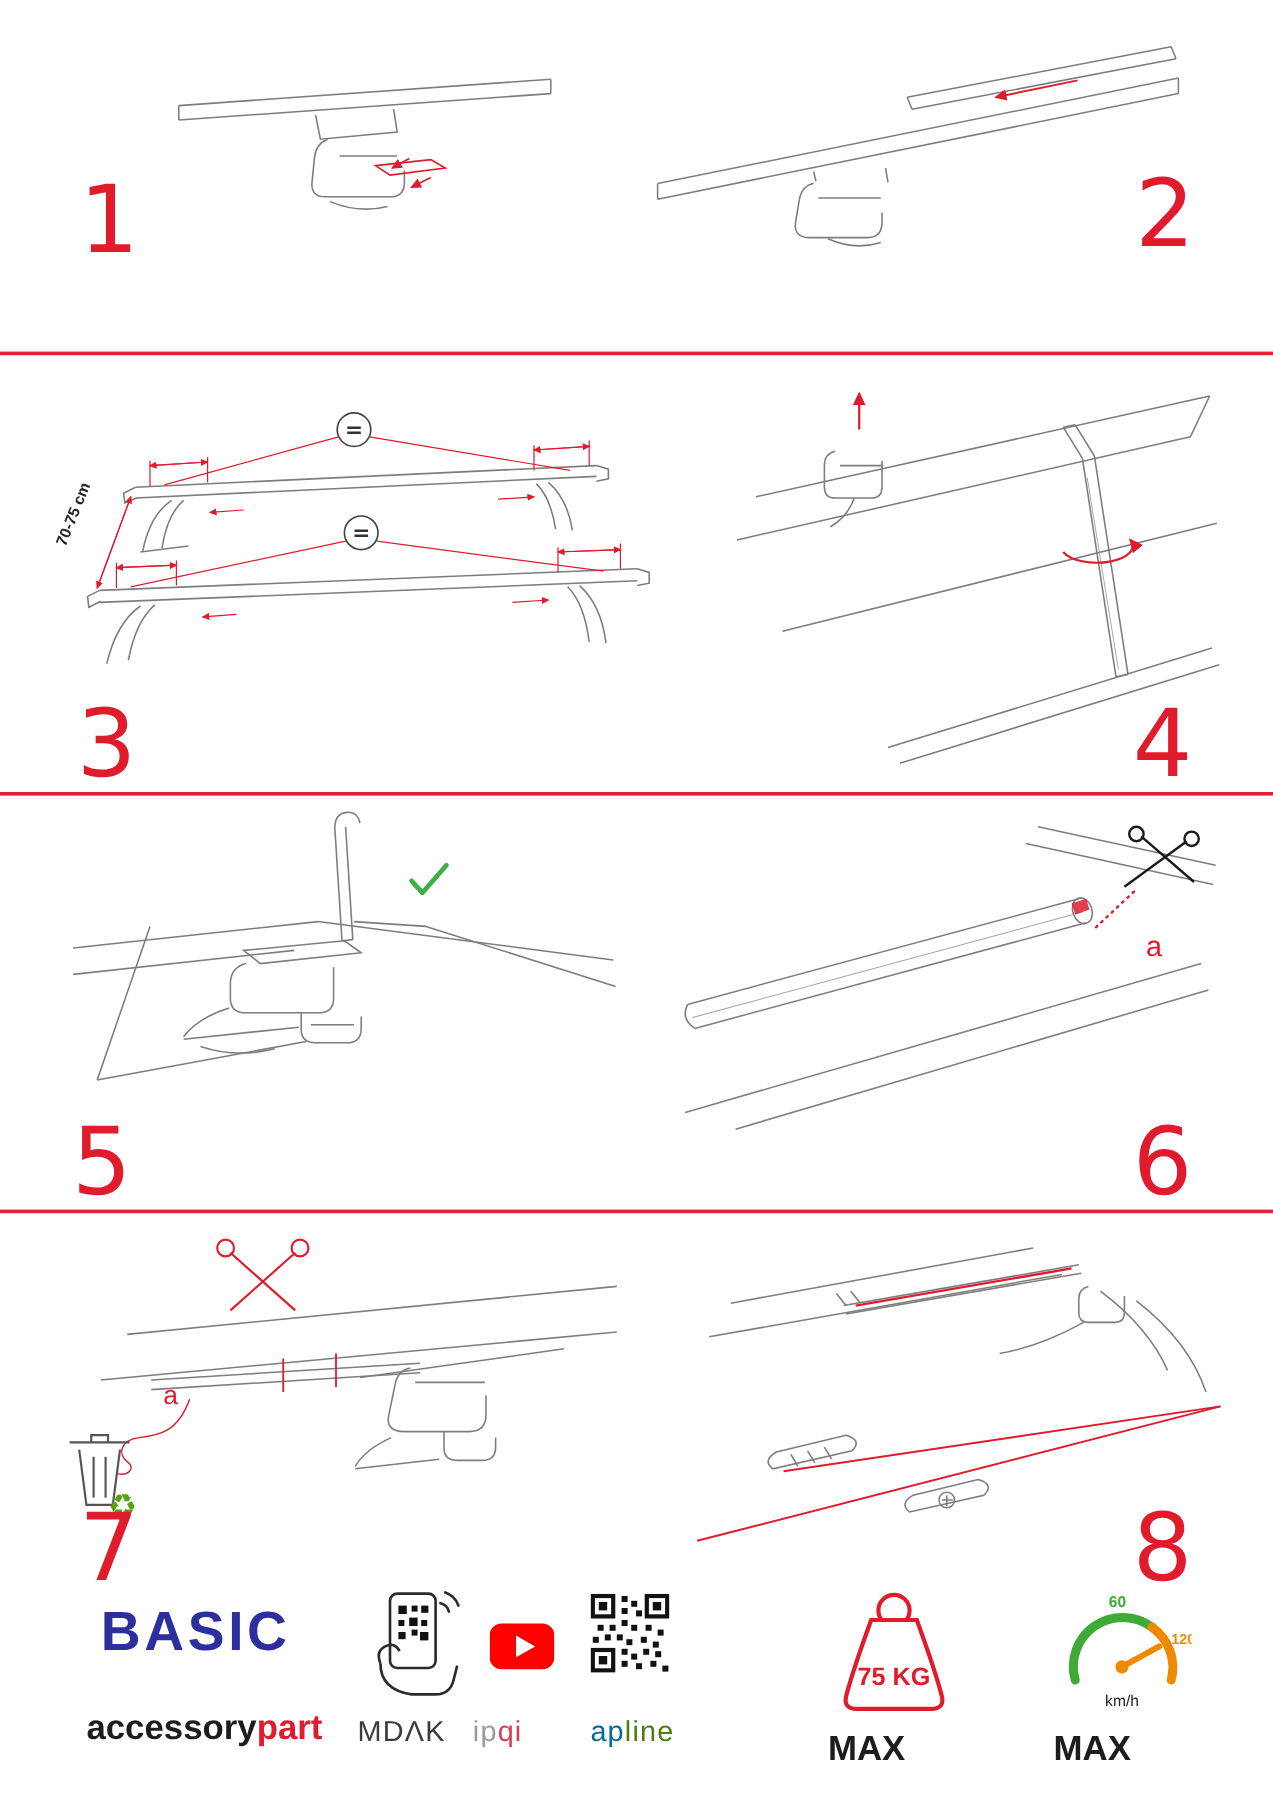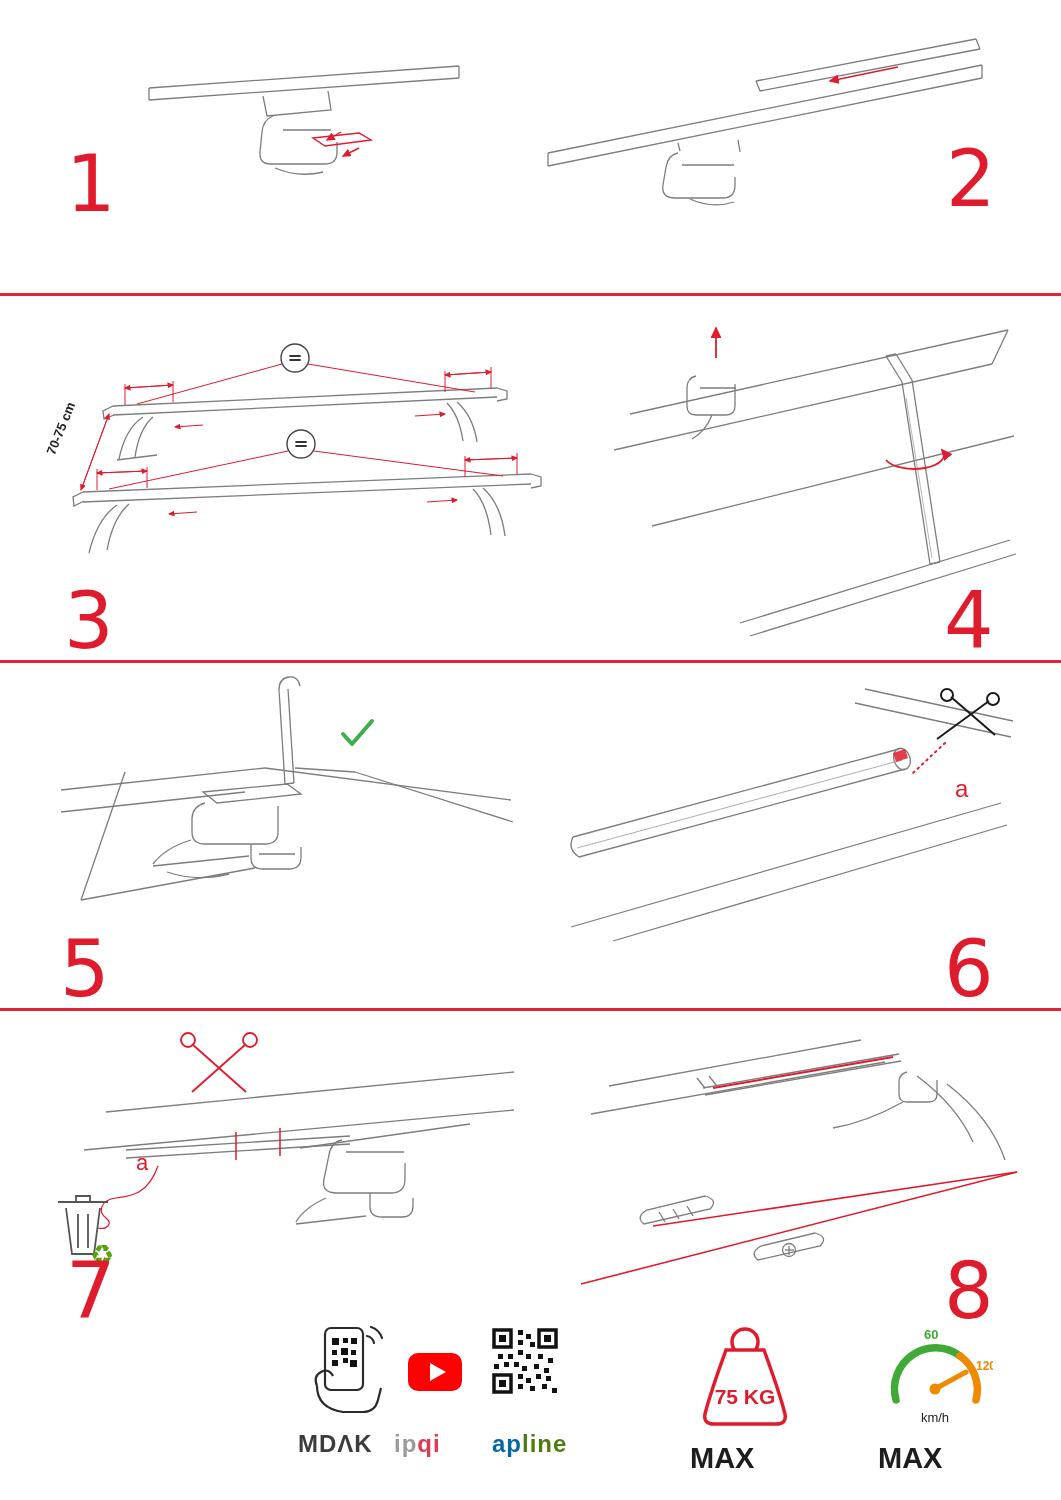--- a/index.html
+++ b/index.html
@@ -6,21 +6,21 @@
   html,body{width:1061px;height:1500px}
   body{background:#fff;font-family:"Liberation Sans",sans-serif;position:relative;overflow:hidden}
   .page{position:absolute;left:0;top:0;width:1061px;height:1500px;background:#fff}
   .abs{position:absolute}
   .step-number{position:absolute;font-family:"DejaVu Sans",sans-serif;font-size:78px;line-height:1;color:#e01b2c}
   .divider{position:absolute;left:0;width:1061px;height:3px;background:#e02433}
   .brand-basic{position:absolute;left:84px;top:1332px;font-size:46px;font-weight:bold;letter-spacing:3px;color:#2d2f9e}
   .brand-sub{position:absolute;left:72px;top:1424px;font-size:29px;font-weight:bold}
   .brand-sub .seg-black{color:#1d1d1b}
   .brand-sub .seg-red{color:#e01b2c}
-  .partner-label{position:absolute;top:1430px;font-size:24px;font-weight:700;letter-spacing:1px;color:#3c3c3c}
+  .partner-label{position:absolute;top:1430px;font-size:24px;font-weight:400;letter-spacing:1px;color:#3c3c3c}
   .partner-label .seg-gray{color:#9b9b9b}
   .partner-label .seg-red{color:#e03a52}
   .partner-label .seg-dark{color:#0369a1}
   .partner-label .seg-red2{color:#4d7c0f}
   .max-label{position:absolute;top:1442px;font-size:29px;font-weight:600;color:#1d1d1b;text-align:left}
 </style>
 </head>
 <body>
 
 <div class="page">
@@ -287,20 +287,22 @@
     </g>
     <g stroke="#e01b2c" fill="none" stroke-width="1.6">
       <path d="M26,262 L462,150"></path>
         <path d="M98,204 L462,150"></path>
       <path d="M158,66 L338,35" stroke-width="2"></path>
     </g>
   </svg>
 
   <div class="step-number" style="left:944px;top:1252px">8</div>
 
+  <div class="brand-basic">BASIC</div>
+  <div class="brand-sub"><span class="seg-black">accessory</span><span class="seg-red">part</span></div>
 
   <svg class="abs" style="left:305px;top:1320px" width="80" height="98" viewBox="0 0 80 98">
     <g stroke="#2b2b2b" fill="none" stroke-width="2.2">
       <rect x="20" y="8" width="38" height="62" rx="6"></rect>
       <path d="M62,16 a9,9 0 0 1 7,7" stroke-linecap="round"></path>
       <path d="M66,7 a17,17 0 0 1 11,11" stroke-linecap="round"></path>
       <path d="M12,66 q0,22 26,26 h20 q12,0 15,-12 l3,-12"></path>
       <path d="M12,66 q-4,-10 4,-14 q8,-4 12,4"></path>
     </g>
     <g fill="#111">

